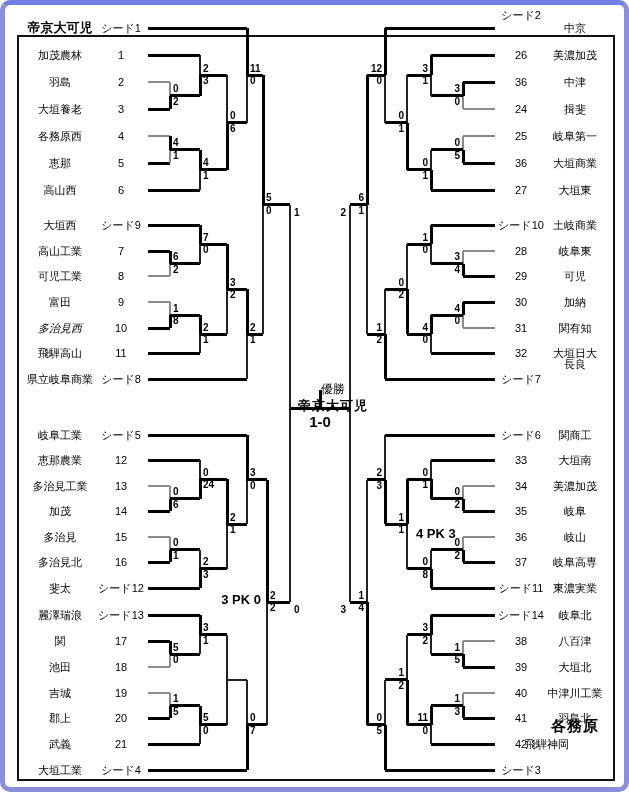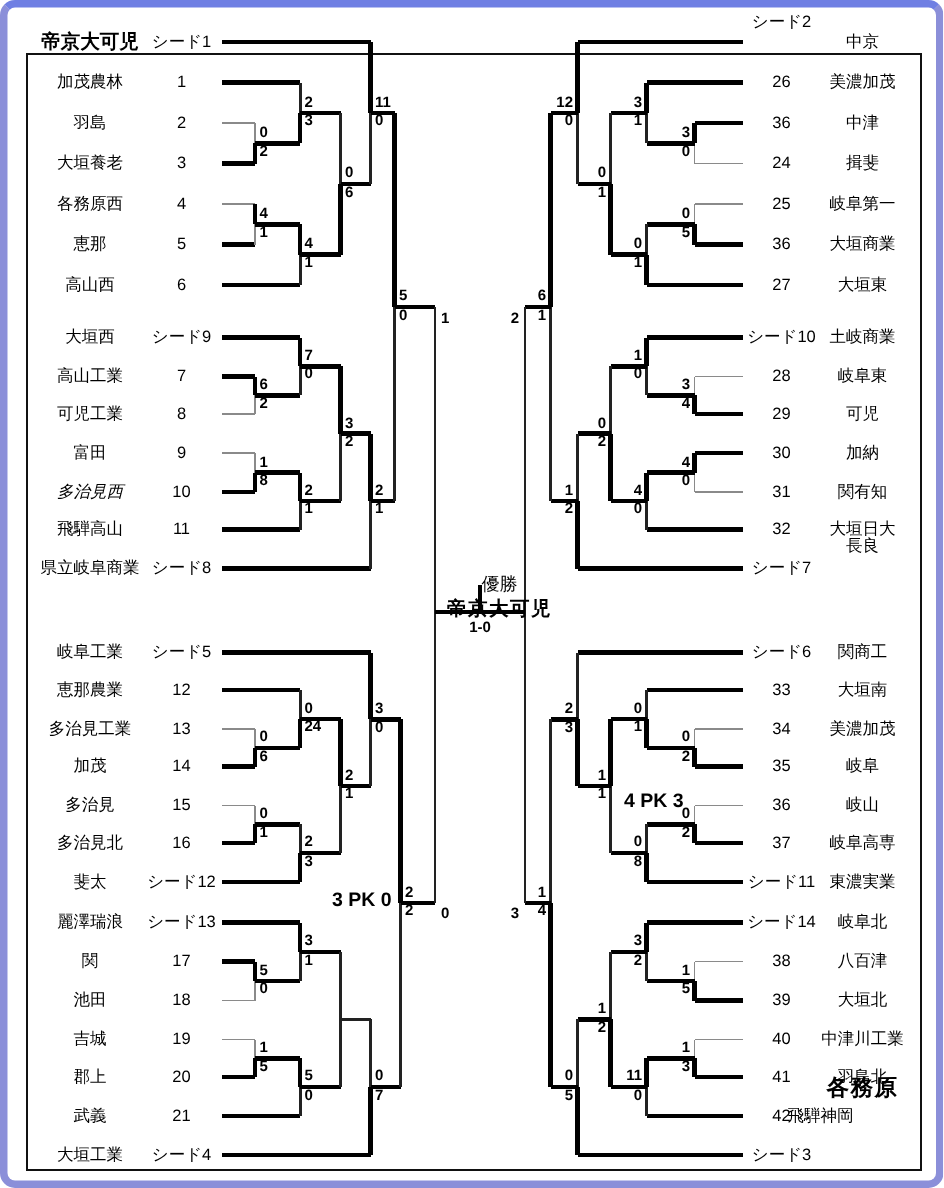--- a/index.html
+++ b/index.html
@@ -31,21 +31,21 @@
   .single.r{text-align:right;}
   .pk{position:absolute;font-size:13px;font-weight:bold;white-space:nowrap;}
   .pk.r{text-align:right;}
   .champ{
     position:absolute;left:266px;top:336px;width:124px;text-align:center;margin-top:40px;
   }
   .champ .lbl{font-size:12px;line-height:16px;}
   .champ .nm{font-size:13px;font-weight:bold;line-height:18px;letter-spacing:1px;}
   .finalscore{
     position:absolute;left:253px;top:408px;width:124px;text-align:center;
-    font-size:10px;font-weight:bold;
+    font-size:15px;font-weight:bold;
   }
 </style>
 </head>
 <body>
 
 <div class="page">
   <svg class="lines" id="bracket-lines" width="629" height="792" viewBox="0 0 629 792">
       <rect x="13" y="31" width="596" height="744" fill="none" stroke="#111" stroke-width="1.6"></rect>
       <line x1="143" y1="23" x2="242" y2="23" stroke="#000" stroke-width="3"></line>
       <line x1="143" y1="50" x2="195" y2="50" stroke="#000" stroke-width="3"></line>

